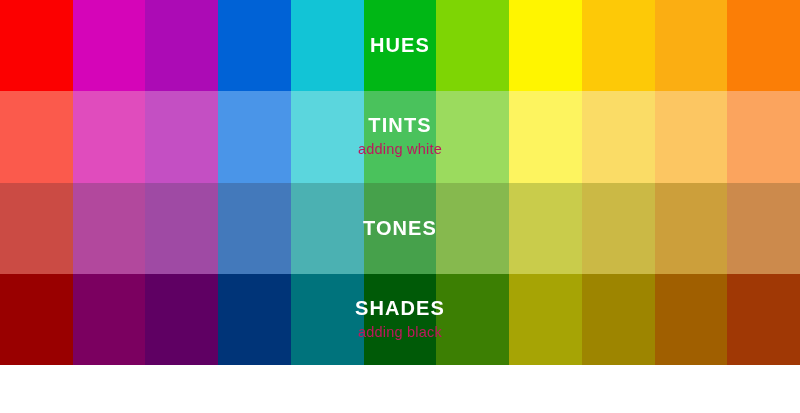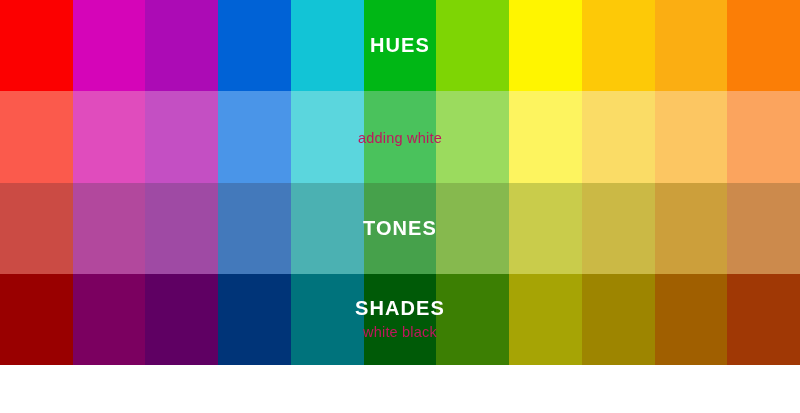--- a/index.html
+++ b/index.html
@@ -94,20 +94,21 @@
       <div class="swatch" style="background-color: rgb(196, 79, 195);"></div>
       <div class="swatch" style="background-color: rgb(74, 149, 232);"></div>
       <div class="swatch" style="background-color: rgb(91, 214, 221);"></div>
       <div class="swatch" style="background-color: rgb(74, 194, 92);"></div>
       <div class="swatch" style="background-color: rgb(155, 219, 94);"></div>
       <div class="swatch" style="background-color: rgb(253, 244, 95);"></div>
       <div class="swatch" style="background-color: rgb(250, 220, 102);"></div>
       <div class="swatch" style="background-color: rgb(252, 198, 98);"></div>
       <div class="swatch" style="background-color: rgb(251, 164, 94);"></div>
       <div class="row-label">
+        <div class="title">TINTS</div>
         <div class="subtitle">adding white</div>
       </div>
     </div>
     <div class="swatch-row">
       <div class="swatch" style="background-color: rgb(203, 75, 68);"></div>
       <div class="swatch" style="background-color: rgb(178, 72, 157);"></div>
       <div class="swatch" style="background-color: rgb(159, 74, 164);"></div>
       <div class="swatch" style="background-color: rgb(67, 121, 187);"></div>
       <div class="swatch" style="background-color: rgb(75, 177, 178);"></div>
       <div class="swatch" style="background-color: rgb(70, 161, 75);"></div>
@@ -127,16 +128,16 @@
       <div class="swatch" style="background-color: rgb(0, 52, 120);"></div>
       <div class="swatch" style="background-color: rgb(0, 115, 124);"></div>
       <div class="swatch" style="background-color: rgb(0, 90, 7);"></div>
       <div class="swatch" style="background-color: rgb(60, 127, 3);"></div>
       <div class="swatch" style="background-color: rgb(166, 164, 5);"></div>
       <div class="swatch" style="background-color: rgb(157, 133, 0);"></div>
       <div class="swatch" style="background-color: rgb(160, 95, 0);"></div>
       <div class="swatch" style="background-color: rgb(160, 56, 5);"></div>
       <div class="row-label">
         <div class="title">SHADES</div>
-        <div class="subtitle">white black</div>
+        <div class="subtitle">adding black</div>
       </div>
     </div>
   </div>
 
 </body></html>

